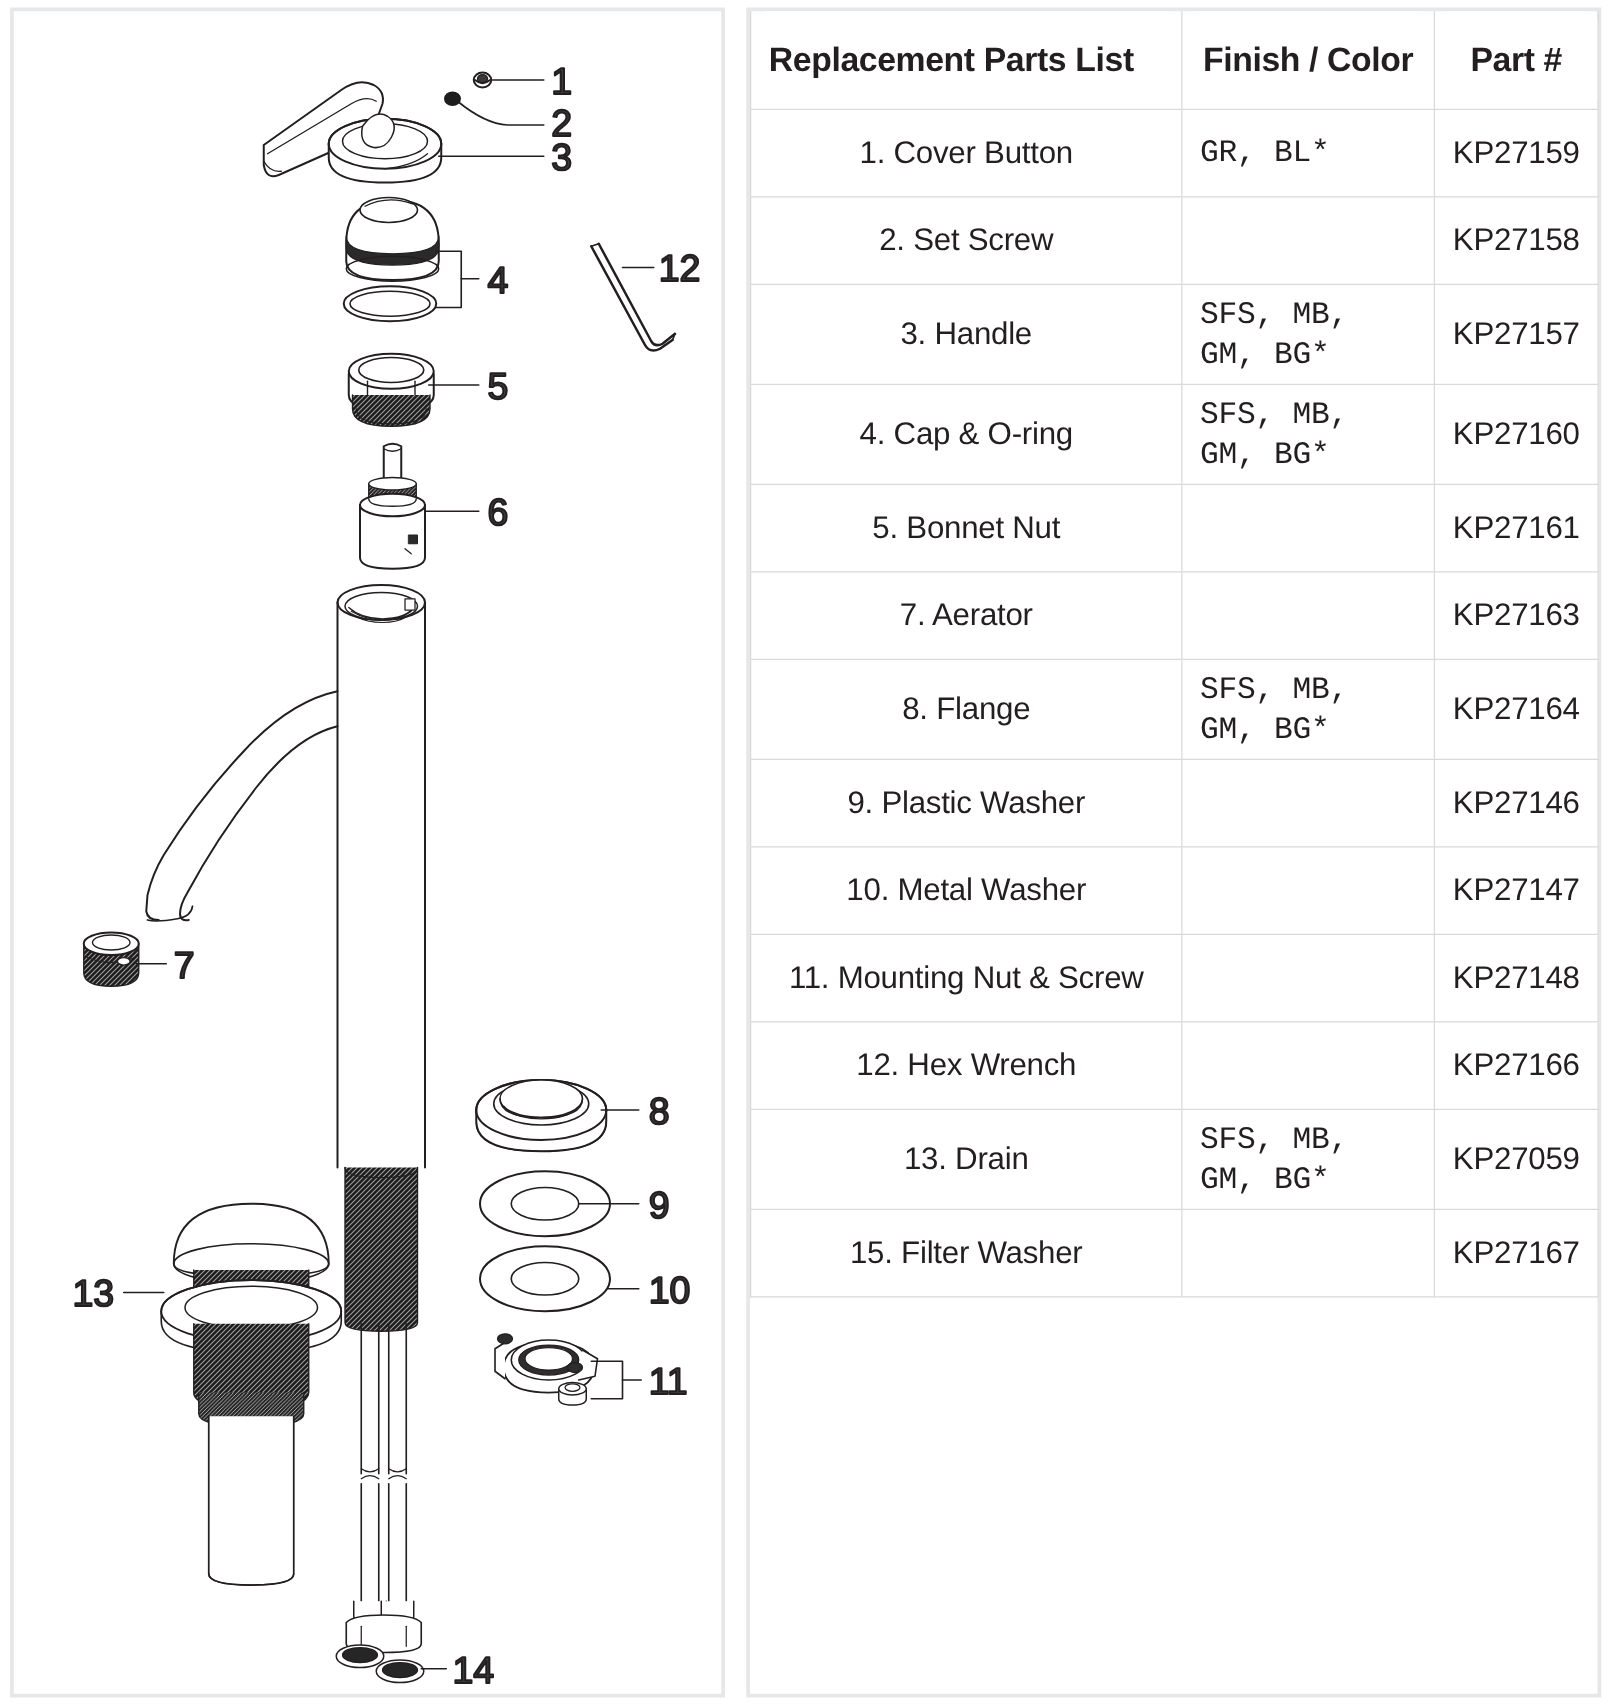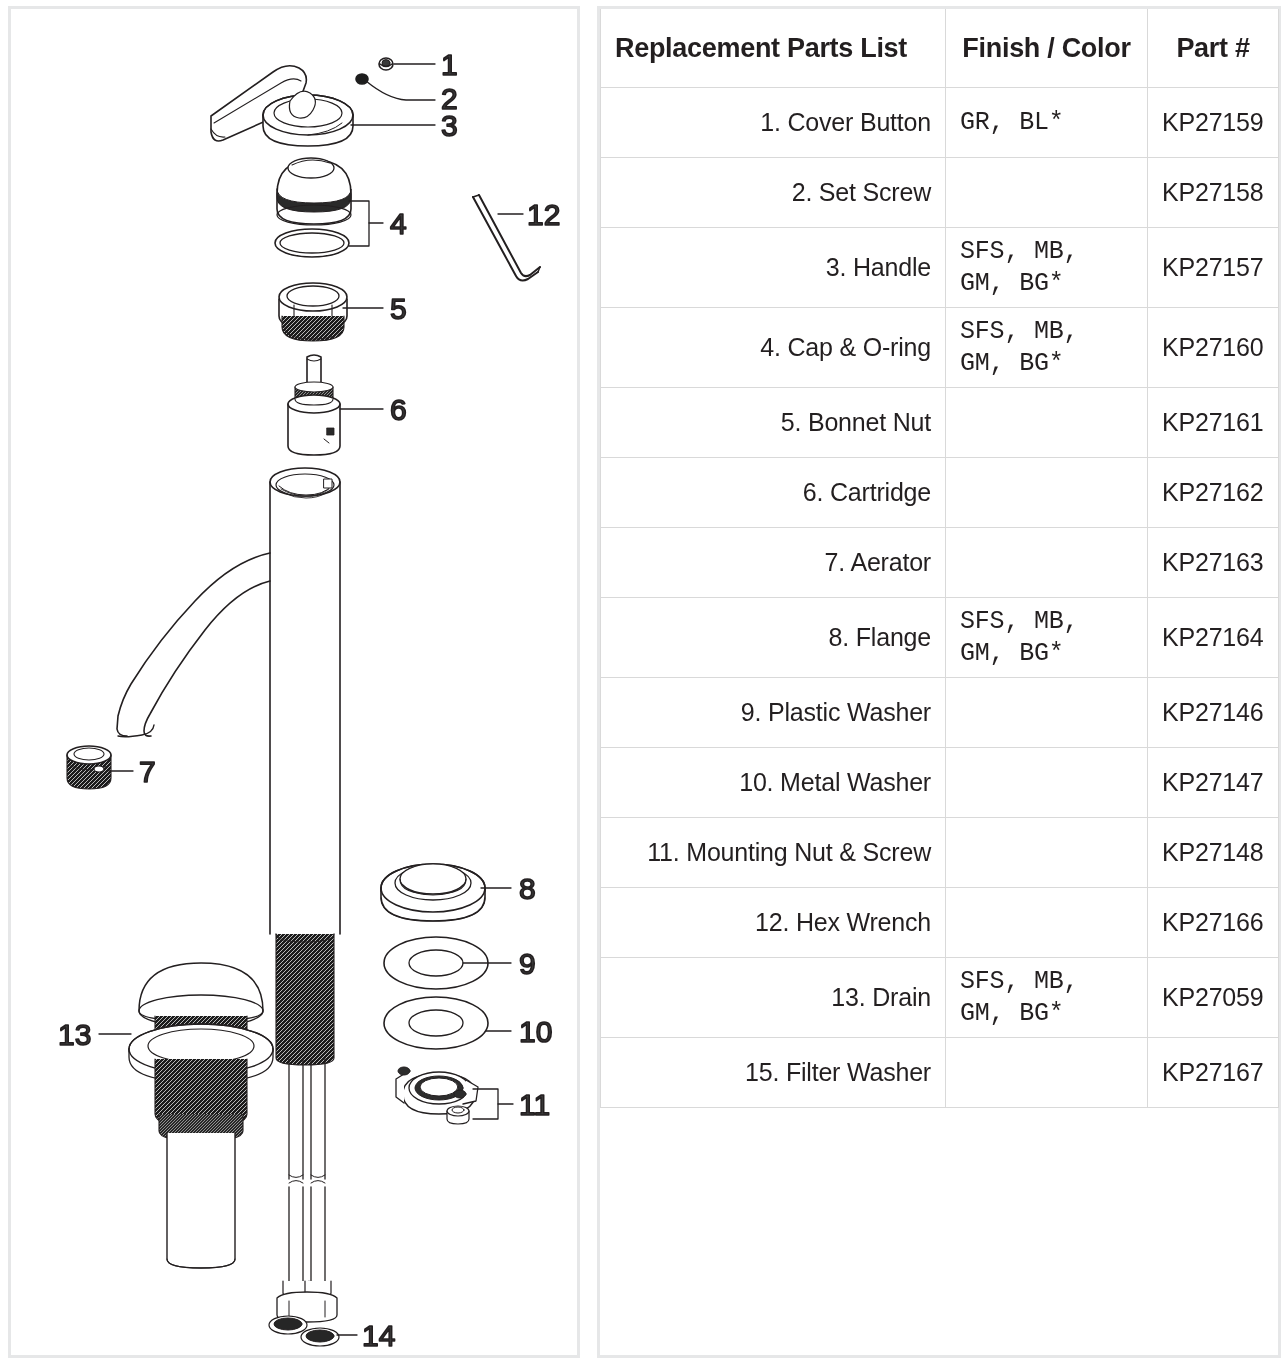--- a/index.html
+++ b/index.html
@@ -84,33 +84,33 @@
   th.h-finish { text-align: center; }
   th.h-part { }
 
   table.parts tbody td {
     font-size: 25px;
     color: #231f20;
     letter-spacing: -0.2px;
     padding: 0 14px;
   }
   td.t-name {
-    text-align: right;
+    text-align: center;
     padding-left: 22px;
     line-height: 1.15;
   }
   td.t-finish {
     text-align: left;
     padding-left: 22px;
     line-height: 1.25;
     white-space: pre-line;
     font-family: Liberation Mono, monospace;
   }
   td.t-part {
-    text-align: left;
+    text-align: center;
     padding-left: 16px;
   }
   tr.r-short td { height: 69px; }
   tr.r-tall td { height: 79px; }
 
   
   .callout-num {
     font-family: "Liberation Sans", sans-serif;
     font-size: 30px;
     fill: #3a3a3a;
@@ -438,25 +438,20 @@
           <td class="t-finish">SFS, MB,
 GM, BG*</td>
           <td class="t-part">KP27160</td>
         </tr>
         <tr class="r-short">
           <td class="t-name">5. Bonnet Nut</td>
           <td class="t-finish"></td>
           <td class="t-part">KP27161</td>
         </tr>
         <tr class="r-short">
-          <td class="t-name">6. Cartridge</td>
-          <td class="t-finish"></td>
-          <td class="t-part">KP27162</td>
-        </tr>
-        <tr class="r-short">
           <td class="t-name">7. Aerator</td>
           <td class="t-finish"></td>
           <td class="t-part">KP27163</td>
         </tr>
         <tr class="r-tall">
           <td class="t-name">8. Flange</td>
           <td class="t-finish">SFS, MB,
 GM, BG*</td>
           <td class="t-part">KP27164</td>
         </tr>

